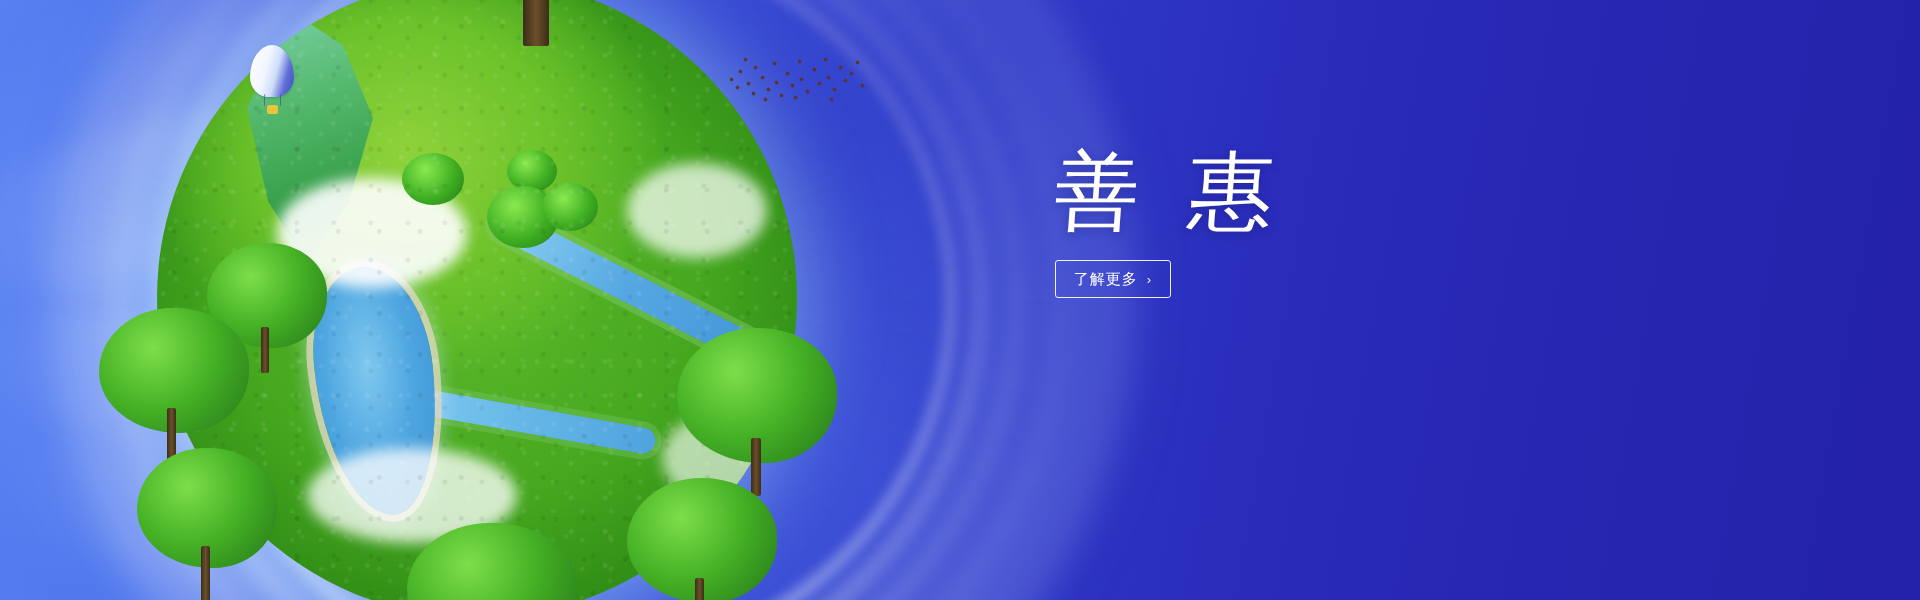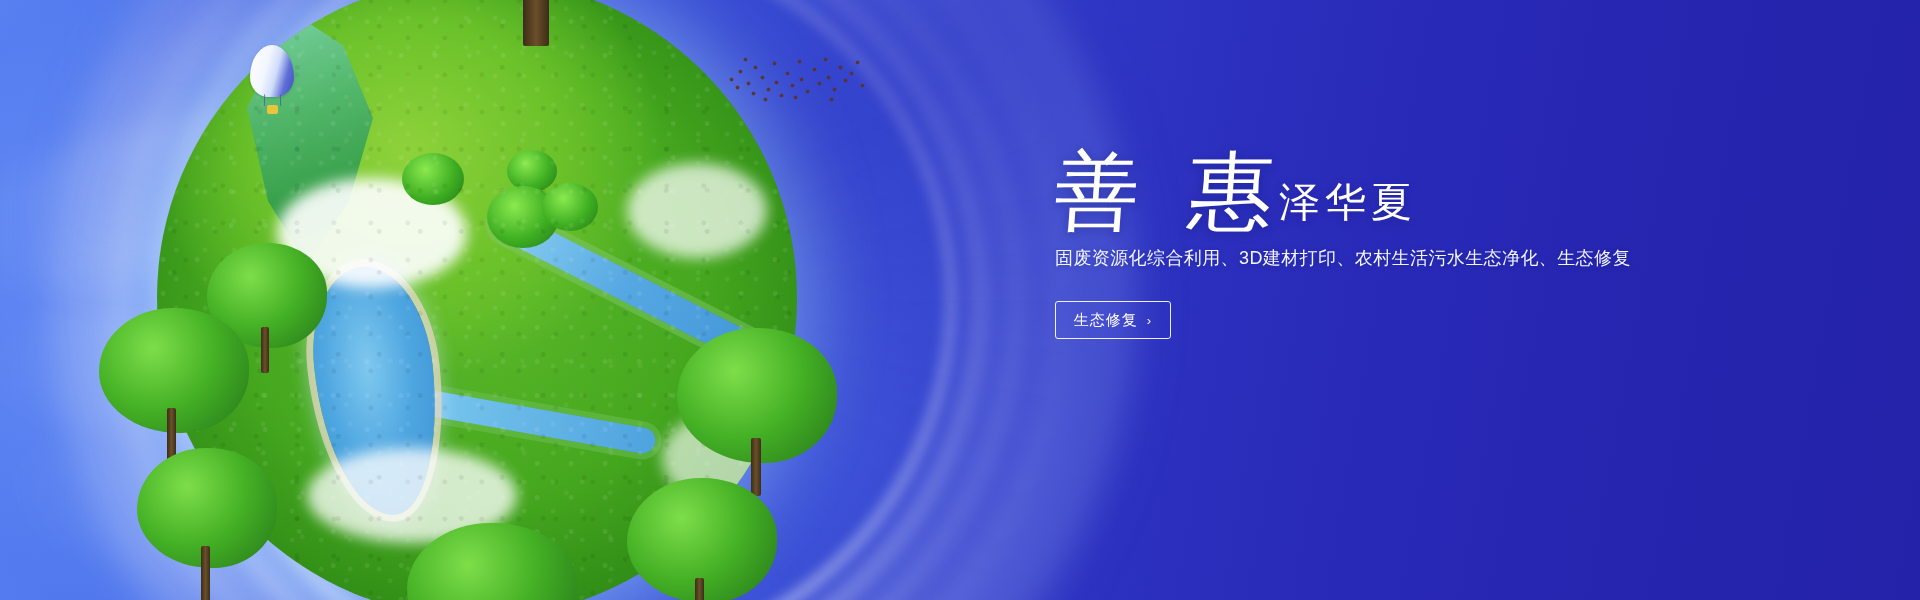--- a/index.html
+++ b/index.html
@@ -375,25 +375,23 @@
     <i style="left:66px; top:48px"></i>
       <i style="left:102px;top:50px"></i>
   </div>
 
   <div class="copy">
 
     <div class="headline">
       <span class="cal">善</span>
       <span class="gap"></span>
       <span class="cal">惠</span>
-      <span class="reg">泽华夏</span>
-    </div>
-
-
-    <div class="desc">固废资源化综合利用、3D建材打印、农村生活污水生态净化、生态修复</div>
+    </div>
+
+
 
     <a class="cta" href="#">
-      <span>生态修复</span>
+      <span>了解更多</span>
       <span class="chev">›</span>
     </a>
 
   </div>
 </div>
 
 </body></html>

